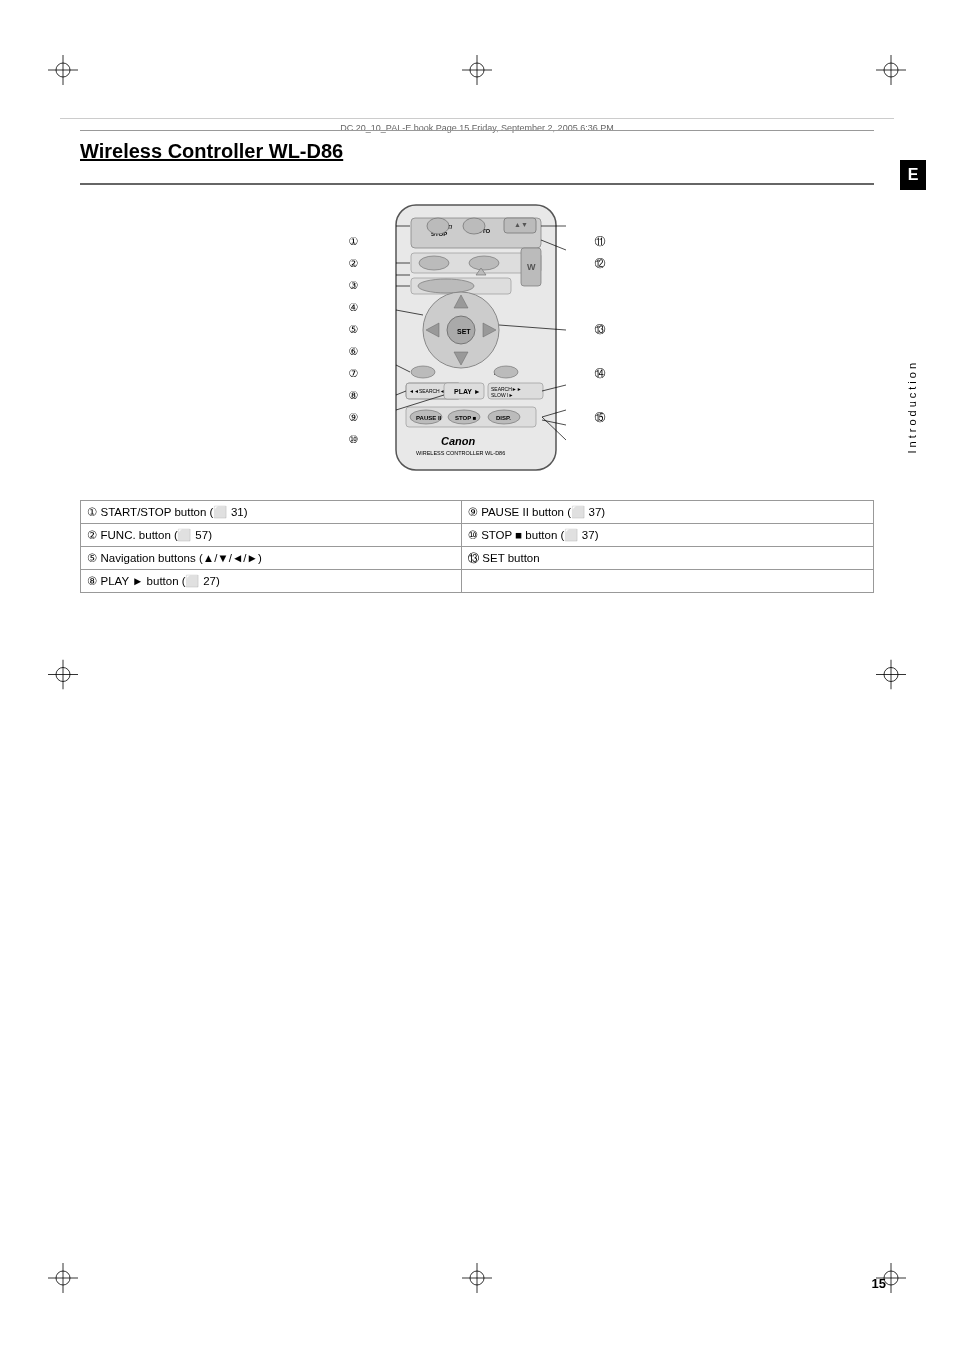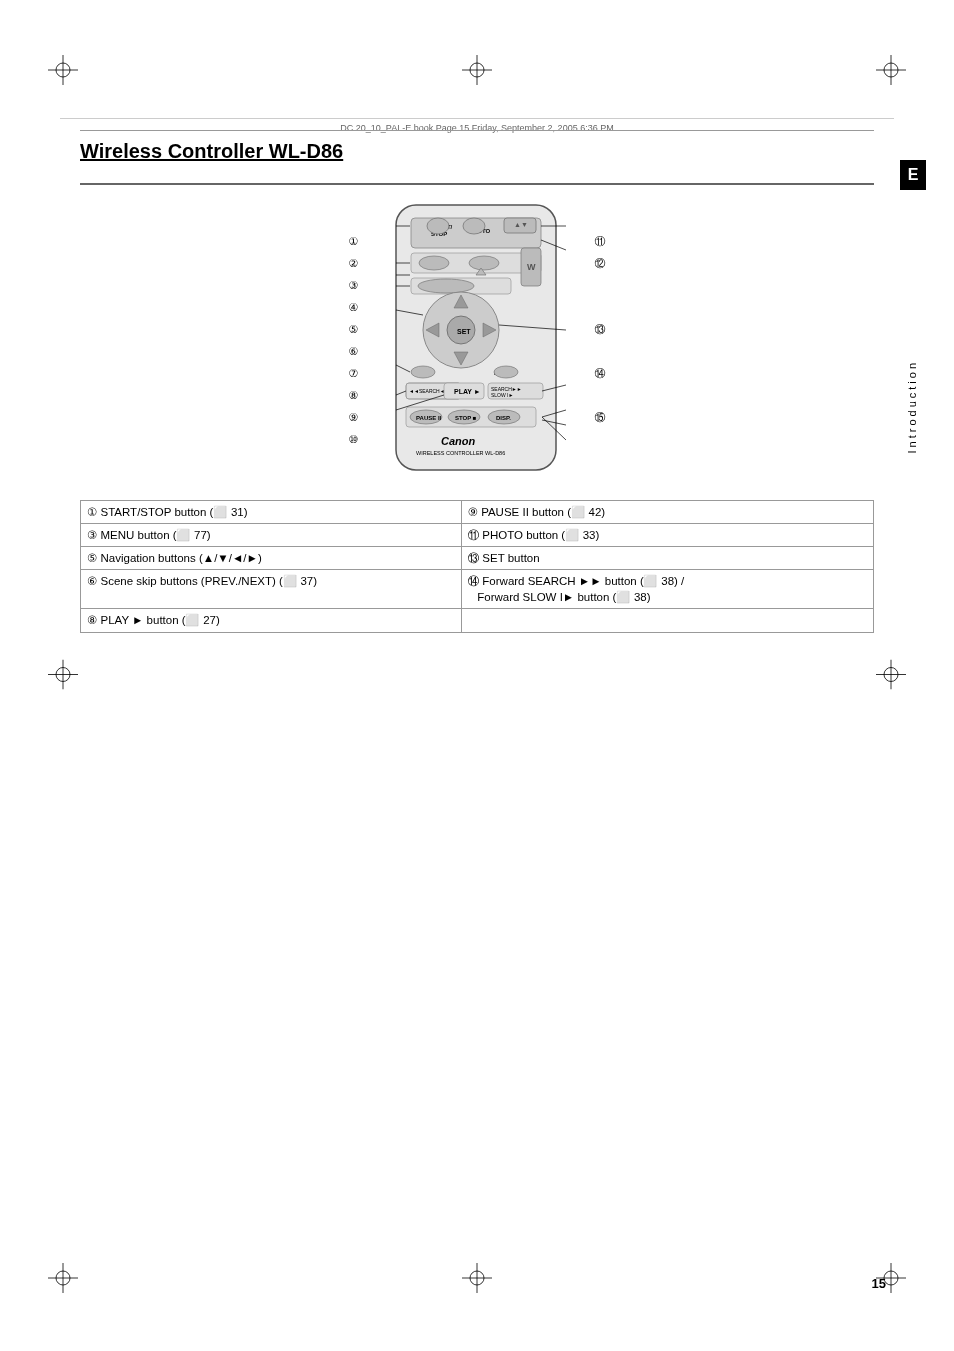--- a/index.html
+++ b/index.html
@@ -312,33 +312,29 @@
         <div style="height:22px;display:flex;align-items:center;"></div>
         <div style="height:22px;display:flex;align-items:center;">⑮</div>
         <div style="height:22px;display:flex;align-items:center;"></div>
       </div>
     </div>
 
     <table class="desc-table">
       <tbody>
           <tr>
         <td>① START/STOP button (⬜ 31)</td>
-        <td>⑨ PAUSE II button (⬜ 42)</td>
+        <td>⑨ PAUSE II button (⬜ 37)</td>
       </tr>
       <tr>
-        <td>③ MENU button (⬜ 77)</td>
-        <td>⑪ PHOTO button (⬜ 33)</td>
+        <td>② FUNC. button (⬜ 57)</td>
+        <td>⑩ STOP ■ button (⬜ 37)</td>
       </tr>
       <tr>
         <td>⑤ Navigation buttons (▲/▼/◄/►)</td>
         <td>⑬ SET button</td>
-      </tr>
-      <tr>
-        <td>⑥ Scene skip buttons (PREV./NEXT) (⬜ 37)</td>
-        <td>⑭ Forward SEARCH ►► button (⬜ 38) /<br>&nbsp;&nbsp;&nbsp;Forward SLOW I► button (⬜ 38)</td>
       </tr>
       <tr>
         <td>⑧ PLAY ► button (⬜ 27)</td>
         <td></td>
       </tr>
     </tbody>
       </table>
 
   </div>
 

